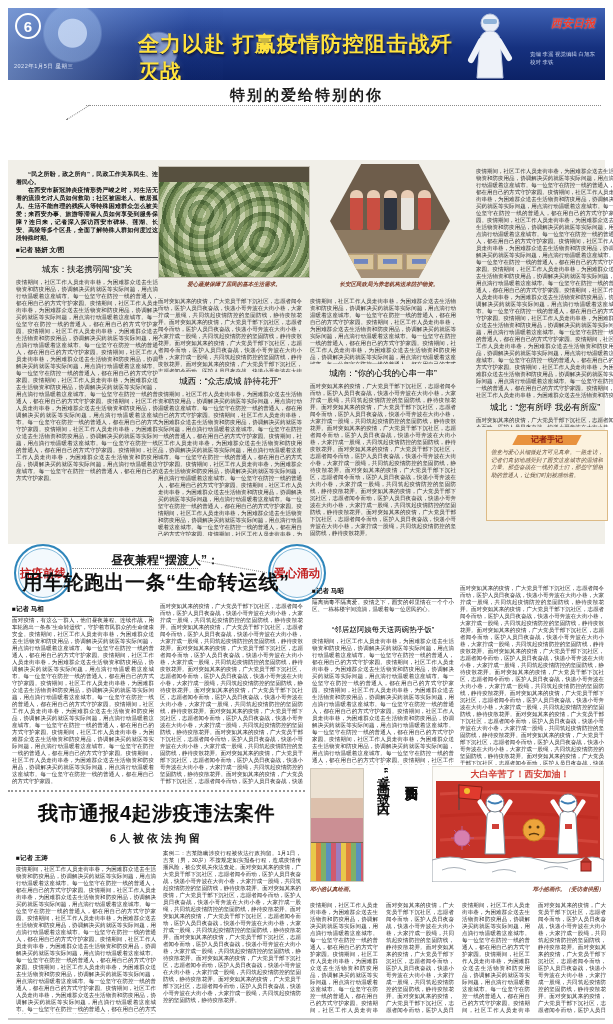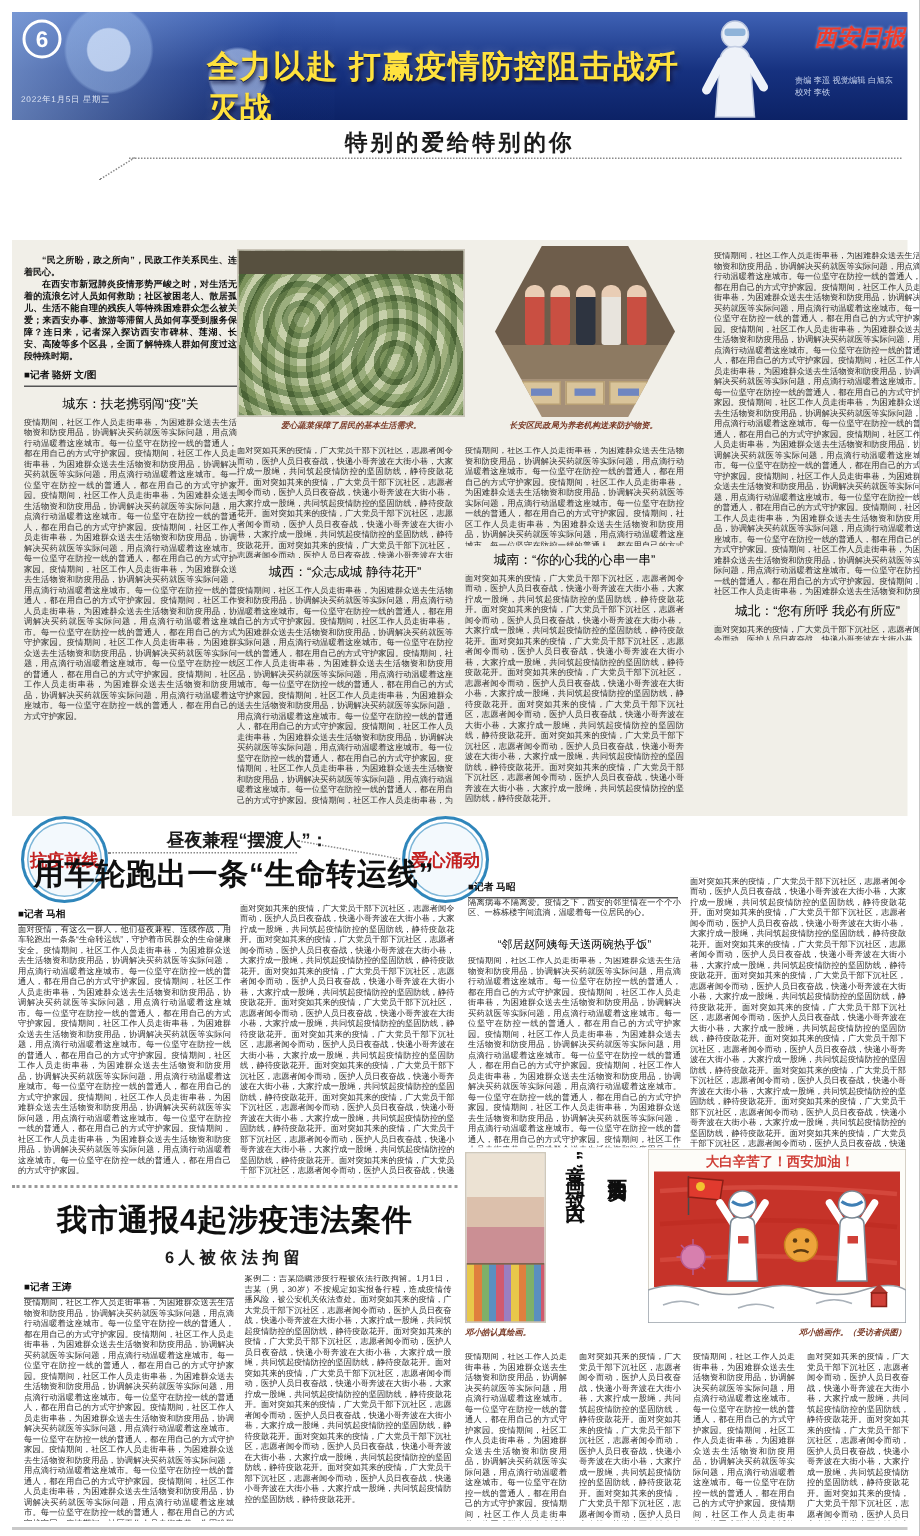--- a/index.html
+++ b/index.html
@@ -16,21 +16,21 @@
        radial-gradient(circle at 70% 60%,rgba(190,210,245,.6) 0 18px,transparent 20px),
        linear-gradient(100deg,rgba(150,180,228,.65),rgba(40,70,150,.05) 80%);}
   .banner-num{position:absolute;left:7px;top:5px;width:22px;height:22px;border:2px solid #fff;border-radius:50%;
      color:#fff;font-size:15px;font-weight:bold;display:flex;align-items:center;justify-content:center;}
   .banner-date{position:absolute;left:6px;top:55px;font-size:5.5px;color:#dfe6f5;letter-spacing:.5px;}
   .banner-headline{position:absolute;left:130px;top:22px;width:330px;
      font-size:21px;font-weight:900;color:#ffe23e;letter-spacing:1px;
      text-shadow:0 1px 0 #0c1b4a,1px 2px 3px rgba(0,0,40,.8),0 0 6px rgba(255,255,255,.25);}
   .banner-figure{position:absolute;left:452px;top:2px;}
   .banner-masthead{position:absolute;left:528px;top:8px;width:74px;text-align:center;
-     font-family:Liberation Sans, sans-serif;font-style:italic;font-weight:bold;font-size:15px;color:#ef3c2d;
+     font-family:Liberation Sans, sans-serif;font-style:italic;font-weight:bold;font-size:11px;color:#ef3c2d;
      text-shadow:0 0 2px rgba(255,255,255,.6);}
   .banner-credits{position:absolute;left:522px;top:42px;font-size:5.5px;line-height:8px;color:#c7d3ee;}
 
   
   .kicker{left:0;top:86px;width:613px;text-align:center;font-size:15px;font-weight:bold;color:#1c1c1c;letter-spacing:2px;}
   .dot{border-top:1.5px dotted #8a8a8a;height:0;}
   .badge{border-radius:50%;background:#f3f9fd;border:2px solid #2f86bb;
      box-shadow:inset 0 0 0 2px #fff,inset 0 0 0 3px #7db6d8;
      display:flex;align-items:center;justify-content:center;
      color:#c32222;font-weight:bold;text-align:center;}
@@ -156,20 +156,27 @@
     <div class="col" style="left:302px;top:138px;width:146px;height:238px;justify-content:center;">
       <div class="tiny" style="height:66px;flex-shrink:0;">疫情期间，社区工作人员走街串巷，为困难群众送去生活物资和防疫用品，协调解决买药就医等实际问题，用点滴行动温暖着这座城市。每一位坚守在防控一线的普通人，都在用自己的方式守护家园。疫情期间，社区工作人员走街串巷，为困难群众送去生活物资和防疫用品，协调解决买药就医等实际问题，用点滴行动温暖着这座城市。每一位坚守在防控一线的普通人，都在用自己的方式守护家园。疫情期间，社区工作人员走街串巷，为困难群众送去生活物资和防疫用品，协调解决买药就医等实际问题，用点滴行动温暖着这座城市。每一位坚守在防控一线的普通人，都在用自己的方式守护家园。疫情期间，社区工作人员走街串巷，为困难群众送去生活物资和防疫用品，协调解决买药就医等实际问题，用点滴行动温暖着这座城市。每一位坚守在防控一线的普通人，都在用自己的方式守护家园。</div>
       <div class="colhead">城南：“你的心我的心串一串”</div>
       <div class="tiny grow">面对突如其来的疫情，广大党员干部下沉社区，志愿者闻令而动，医护人员日夜奋战，快递小哥奔波在大街小巷，大家拧成一股绳，共同筑起疫情防控的坚固防线，静待疫散花开。面对突如其来的疫情，广大党员干部下沉社区，志愿者闻令而动，医护人员日夜奋战，快递小哥奔波在大街小巷，大家拧成一股绳，共同筑起疫情防控的坚固防线，静待疫散花开。面对突如其来的疫情，广大党员干部下沉社区，志愿者闻令而动，医护人员日夜奋战，快递小哥奔波在大街小巷，大家拧成一股绳，共同筑起疫情防控的坚固防线，静待疫散花开。面对突如其来的疫情，广大党员干部下沉社区，志愿者闻令而动，医护人员日夜奋战，快递小哥奔波在大街小巷，大家拧成一股绳，共同筑起疫情防控的坚固防线，静待疫散花开。面对突如其来的疫情，广大党员干部下沉社区，志愿者闻令而动，医护人员日夜奋战，快递小哥奔波在大街小巷，大家拧成一股绳，共同筑起疫情防控的坚固防线，静待疫散花开。面对突如其来的疫情，广大党员干部下沉社区，志愿者闻令而动，医护人员日夜奋战，快递小哥奔波在大街小巷，大家拧成一股绳，共同筑起疫情防控的坚固防线，静待疫散花开。面对突如其来的疫情，广大党员干部下沉社区，志愿者闻令而动，医护人员日夜奋战，快递小哥奔波在大街小巷，大家拧成一股绳，共同筑起疫情防控的坚固防线，静待疫散花开。</div>
     </div>
 
     <div class="col" style="left:468px;top:8px;width:138px;height:372px;">
       <div class="tiny" style="height:230px;flex-shrink:0;">疫情期间，社区工作人员走街串巷，为困难群众送去生活物资和防疫用品，协调解决买药就医等实际问题，用点滴行动温暖着这座城市。每一位坚守在防控一线的普通人，都在用自己的方式守护家园。疫情期间，社区工作人员走街串巷，为困难群众送去生活物资和防疫用品，协调解决买药就医等实际问题，用点滴行动温暖着这座城市。每一位坚守在防控一线的普通人，都在用自己的方式守护家园。疫情期间，社区工作人员走街串巷，为困难群众送去生活物资和防疫用品，协调解决买药就医等实际问题，用点滴行动温暖着这座城市。每一位坚守在防控一线的普通人，都在用自己的方式守护家园。疫情期间，社区工作人员走街串巷，为困难群众送去生活物资和防疫用品，协调解决买药就医等实际问题，用点滴行动温暖着这座城市。每一位坚守在防控一线的普通人，都在用自己的方式守护家园。疫情期间，社区工作人员走街串巷，为困难群众送去生活物资和防疫用品，协调解决买药就医等实际问题，用点滴行动温暖着这座城市。每一位坚守在防控一线的普通人，都在用自己的方式守护家园。疫情期间，社区工作人员走街串巷，为困难群众送去生活物资和防疫用品，协调解决买药就医等实际问题，用点滴行动温暖着这座城市。每一位坚守在防控一线的普通人，都在用自己的方式守护家园。疫情期间，社区工作人员走街串巷，为困难群众送去生活物资和防疫用品，协调解决买药就医等实际问题，用点滴行动温暖着这座城市。每一位坚守在防控一线的普通人，都在用自己的方式守护家园。疫情期间，社区工作人员走街串巷，为困难群众送去生活物资和防疫用品，协调解决买药就医等实际问题，用点滴行动温暖着这座城市。每一位坚守在防控一线的普通人，都在用自己的方式守护家园。疫情期间，社区工作人员走街串巷，为困难群众送去生活物资和防疫用品，协调解决买药就医等实际问题，用点滴行动温暖着这座城市。每一位坚守在防控一线的普通人，都在用自己的方式守护家园。疫情期间，社区工作人员走街串巷，为困难群众送去生活物资和防疫用品，协调解决买药就医等实际问题，用点滴行动温暖着这座城市。每一位坚守在防控一线的普通人，都在用自己的方式守护家园。</div>
       <div class="colhead">城北：“您有所呼 我必有所应”</div>
       <div class="tiny" style="height:10px;flex-shrink:0;">面对突如其来的疫情，广大党员干部下沉社区，志愿者闻令而动，医护人员日夜奋战，快递小哥奔波在大街小巷，大家拧成一股绳，共同筑起疫情防控的坚固防线，静待疫散花开。</div>
+      <div class="notes-box">
+        <div class="notes-head">
+          <div class="notes-ribbon"></div>
+          <div class="notes-title">记者手记</div>
+        </div>
+        <div class="notes-body">善意与爱心从细微处方可见真章。一路走访，记者们真切地感受到了西安这座城市的温情和力量。那些奋战在一线的勇士们，那些守望相助的普通人，让我们时刻被感动着。</div>
+      </div>
     </div>
   </div>
 
   <div class="abs badge" style="left:14px;top:544px;width:54px;height:54px;font-size:11.5px;">抗疫前线</div>
   <div class="abs dot" style="left:72px;top:568px;width:126px;"></div>
   <div class="abs dot" style="left:198px;top:560px;width:70px;transform:rotate(10deg);transform-origin:left top;"></div>
   <div class="abs badge" style="left:268px;top:544px;width:54px;height:54px;font-size:11.5px;">爱心涌动</div>
 
   <div class="abs sec-kicker" style="left:30px;top:552px;width:270px;font-size:12px;">昼夜兼程“摆渡人”：</div>
   <div class="abs sec-headline" style="left:10px;top:569px;width:292px;font-size:20px;">用车轮跑出一条“生命转运线”</div>

